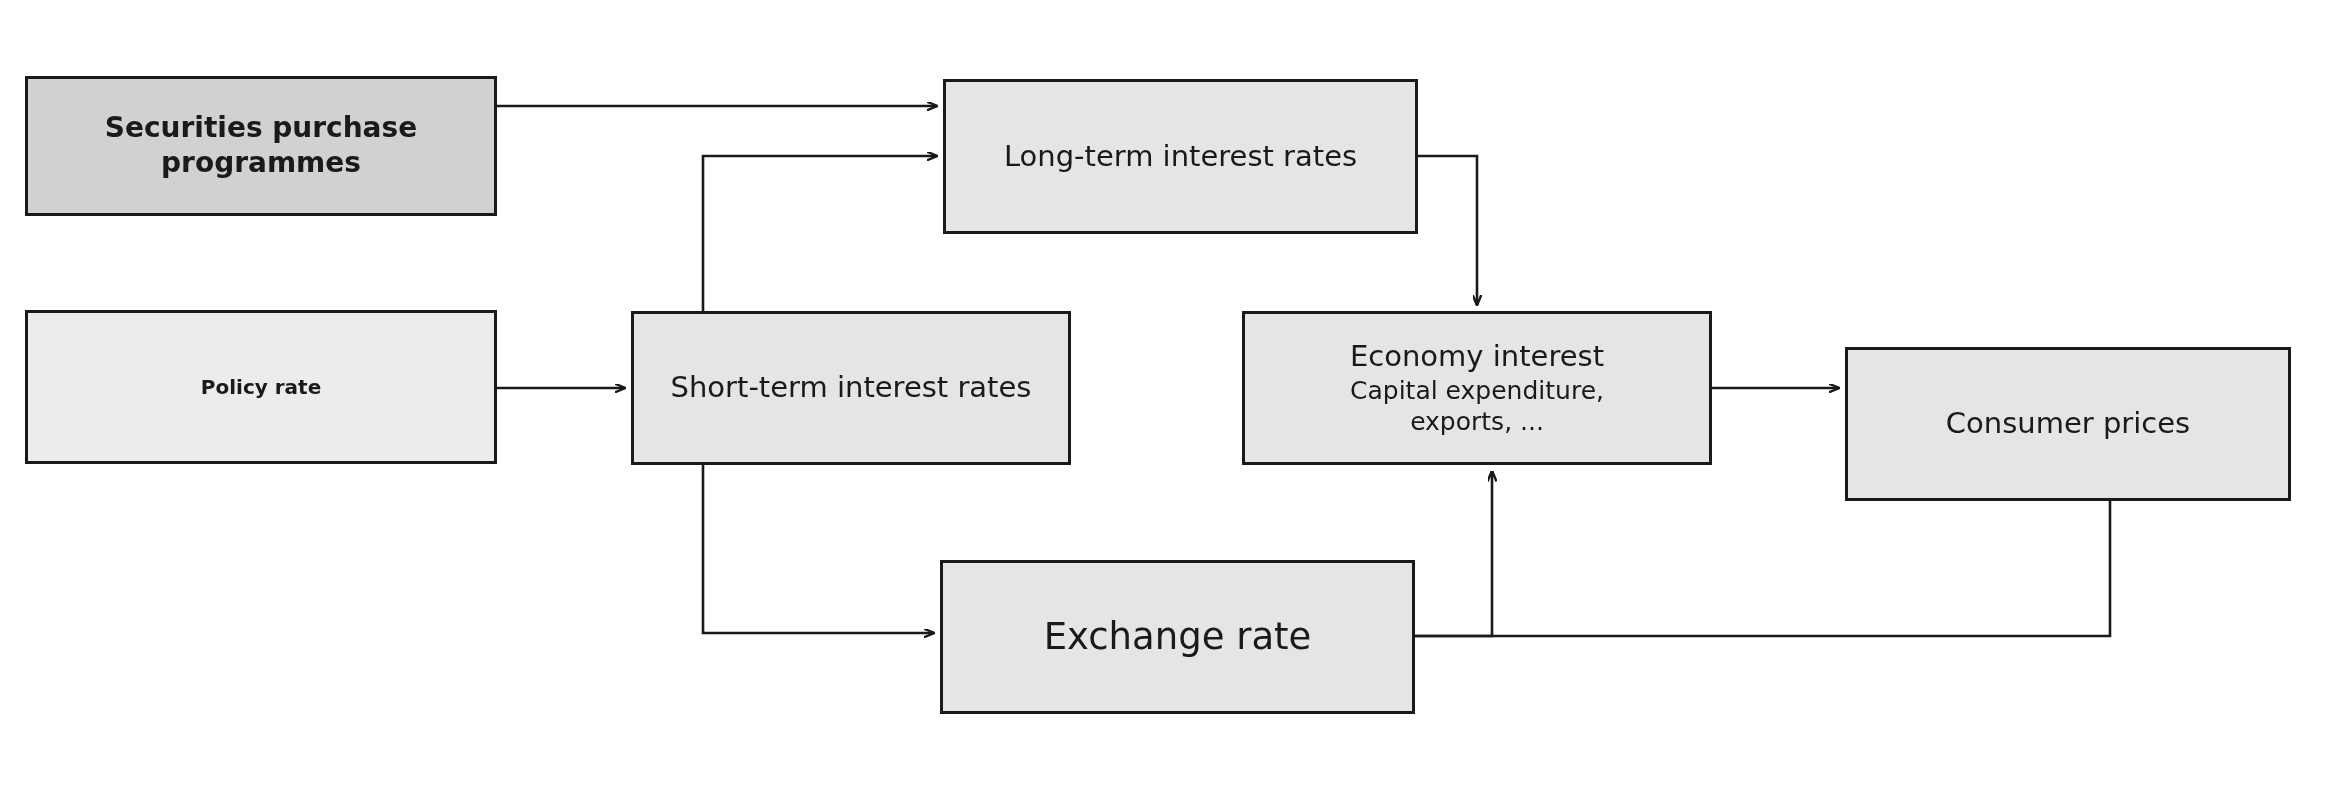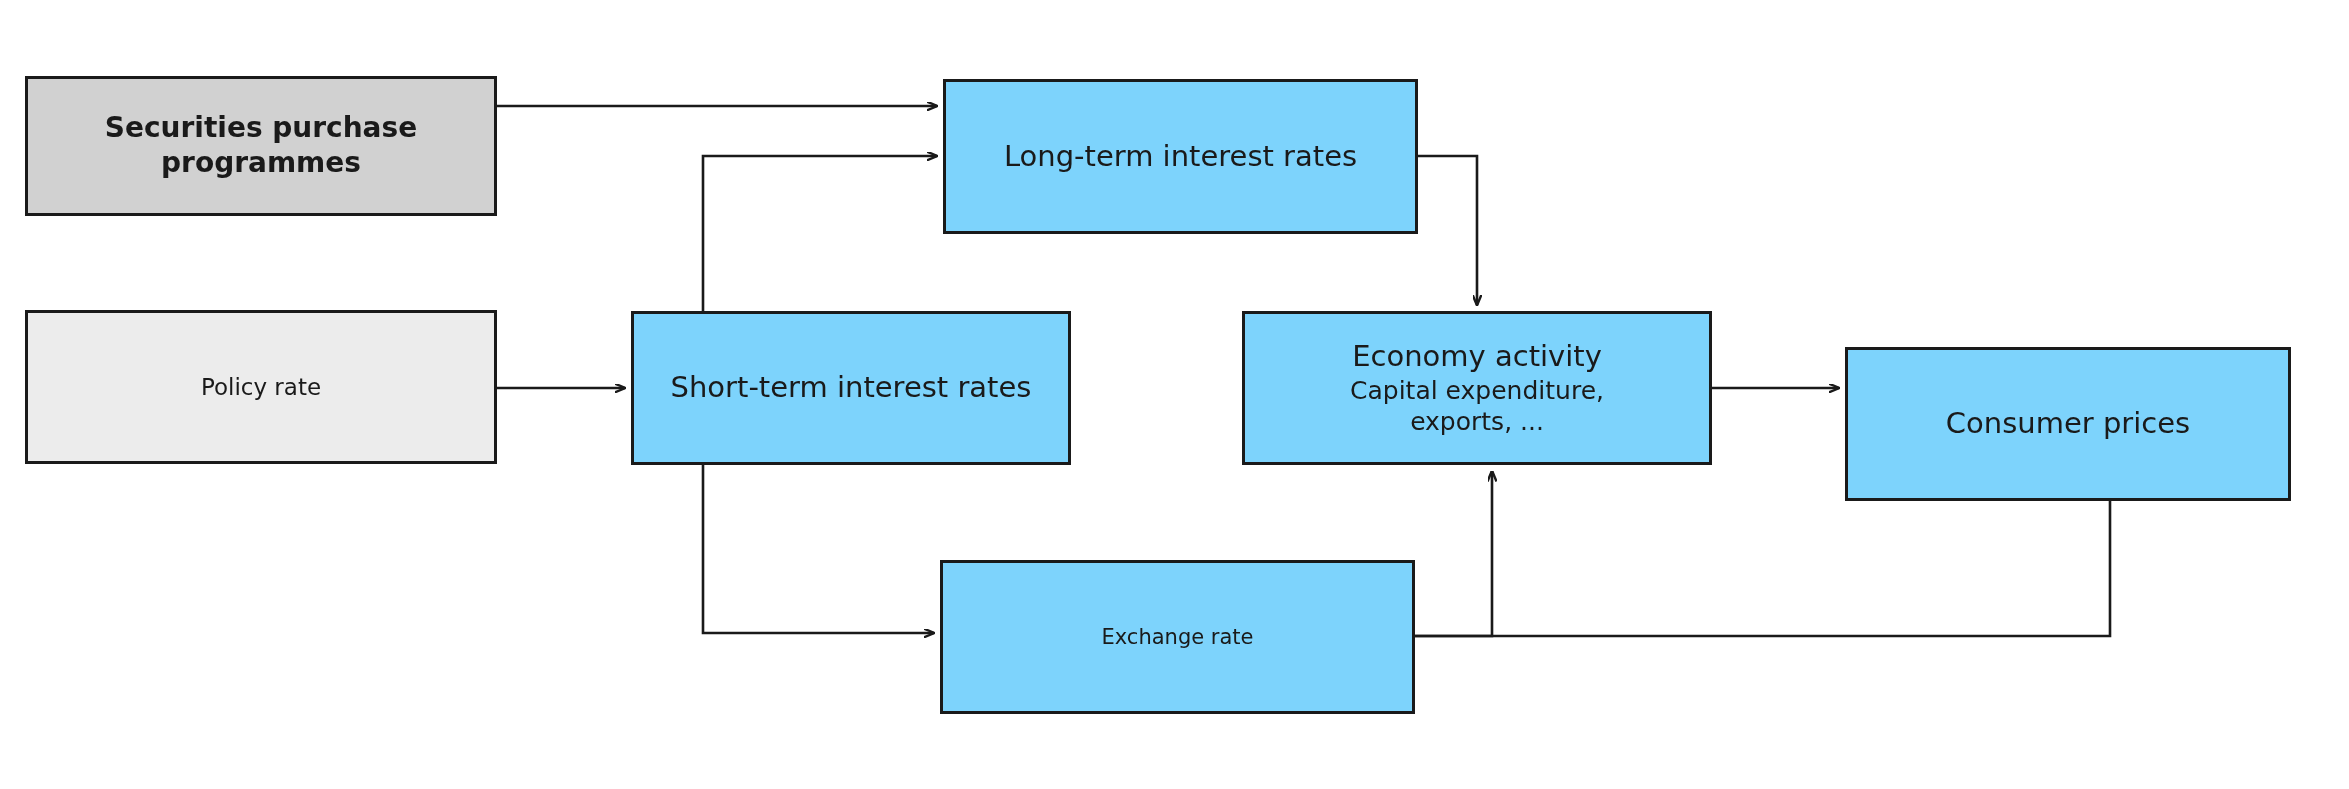--- a/index.html
+++ b/index.html
@@ -23,21 +23,21 @@
     left: 0;
     top: 0;
     width: 2349px;
     height: 789px;
     pointer-events: none;
   }
   .node {
     position: absolute;
     box-sizing: border-box;
     border: 3px solid #1a1a1a;
-    background: #7dd3fc;
+    background: #e5e5e5;
     display: flex;
     flex-direction: column;
     align-items: center;
     justify-content: center;
     text-align: center;
     color: #1a1a1a;
   }
   .node-label {
     line-height: 1.24;
     white-space: pre-line;
@@ -53,40 +53,40 @@
   }
   #node-securities .node-label {
     font-size: 28px;
     font-weight: bold;
   }
   #node-policy-rate {
     left: 25px;  top: 310px;  width: 472px;  height: 154px;
     background: #ececec;
   }
   #node-policy-rate .node-label {
-    font-size: 23px;
-    font-weight: normal;
+    font-size: 20px;
+    font-weight: bold;
   }
   #node-long-term {
     left: 943px;  top: 79px;  width: 475px;  height: 155px;
   }
   #node-long-term .node-label { font-size: 29px; }
   #node-short-term {
     left: 631px;  top: 311px;  width: 440px;  height: 154px;
   }
   #node-short-term .node-label { font-size: 29px; }
   #node-economy {
     left: 1242px;  top: 311px;  width: 470px;  height: 154px;
   }
   #node-economy .node-label { font-size: 29px; }
   #node-economy .node-sublabel { font-size: 25px; }
   #node-exchange {
     left: 940px;  top: 560px;  width: 475px;  height: 154px;
   }
-  #node-exchange .node-label { font-size: 21px; }
+  #node-exchange .node-label { font-size: 37px; }
   #node-consumer {
     left: 1845px;  top: 311px;  width: 446px;  height: 154px; margin-top: 36px;
   }
   #node-consumer .node-label { font-size: 29px; }
 </style>
 </head>
 <body>
 
 <div id="diagram-root">
 
@@ -129,21 +129,21 @@
 
   <div class="node" id="node-long-term">
     <div class="node-label">Long-term interest rates</div>
   </div>
 
   <div class="node" id="node-short-term">
     <div class="node-label">Short-term interest rates</div>
   </div>
 
   <div class="node" id="node-economy">
-    <div class="node-label">Economy activity</div>
+    <div class="node-label">Economy interest</div>
     <div class="node-sublabel">Capital expenditure,
 exports, ...</div>
   </div>
 
   <div class="node" id="node-exchange">
     <div class="node-label">Exchange rate</div>
   </div>
 
   <div class="node" id="node-consumer">
     <div class="node-label">Consumer prices</div>

